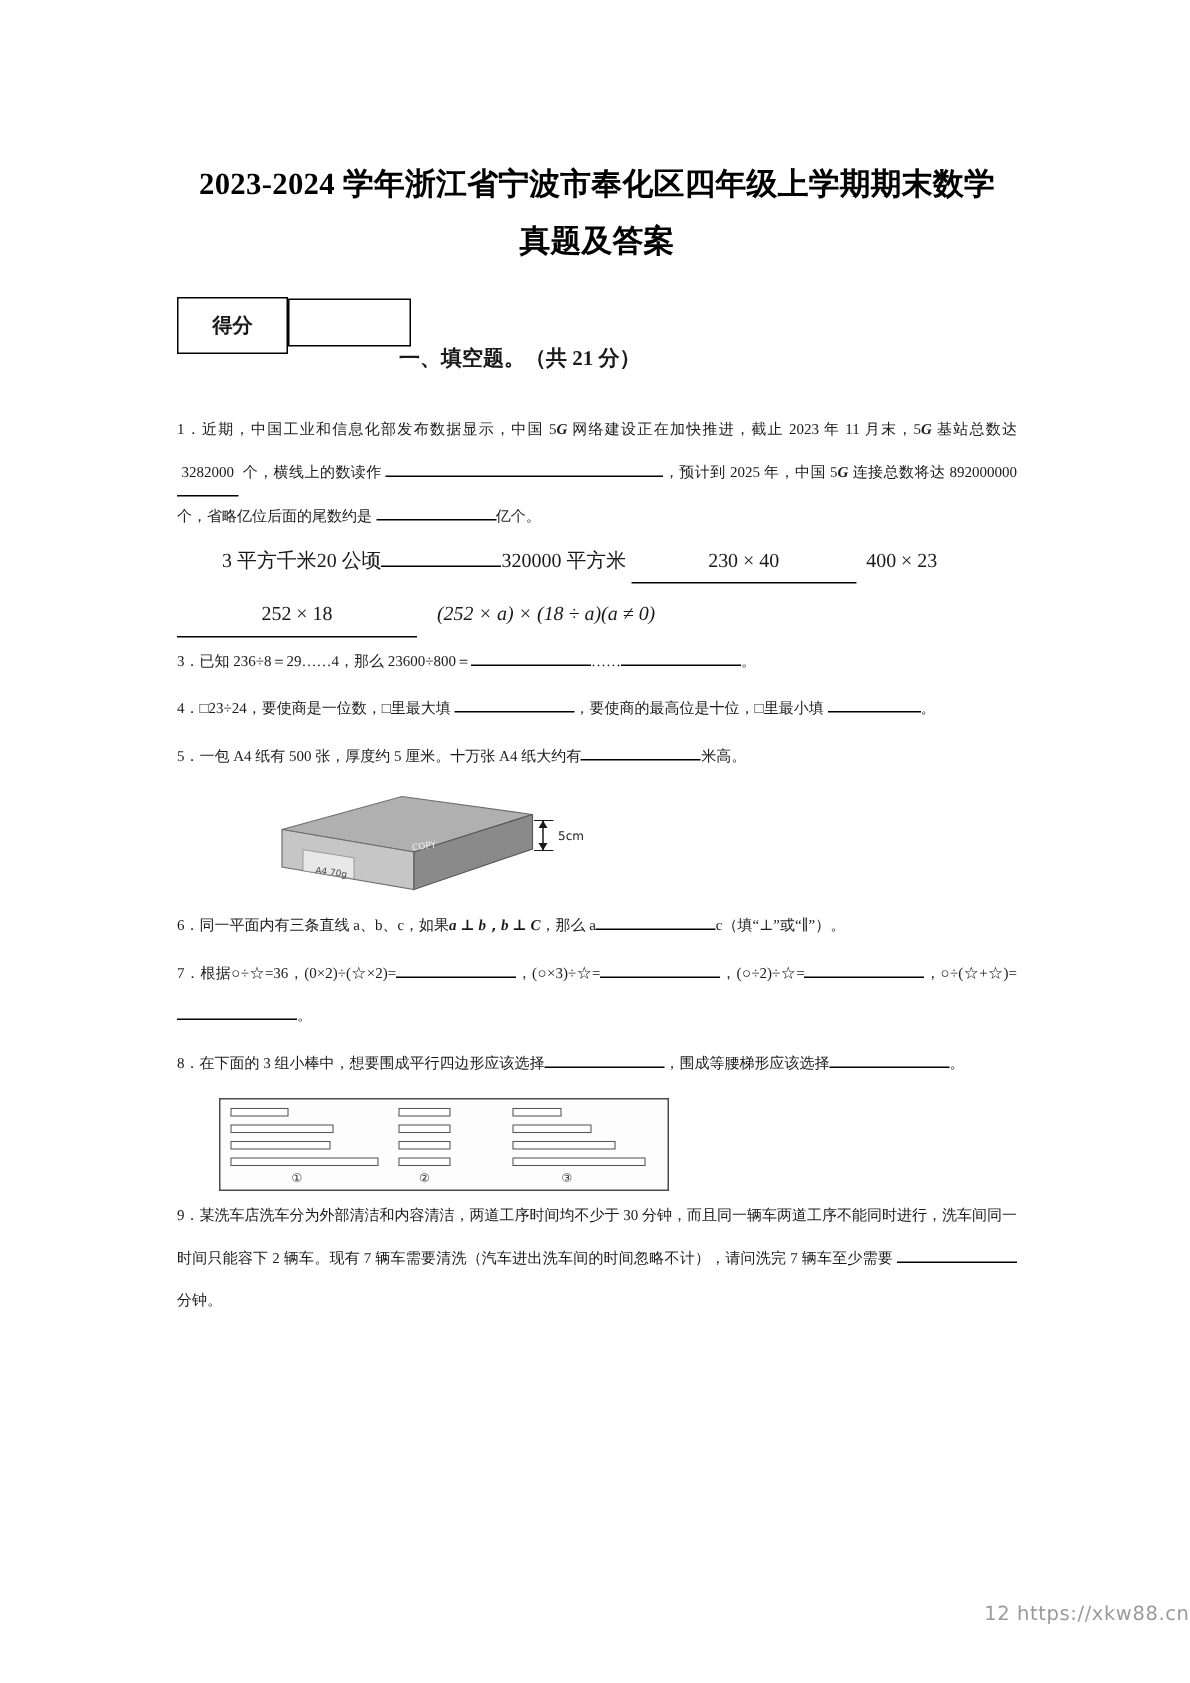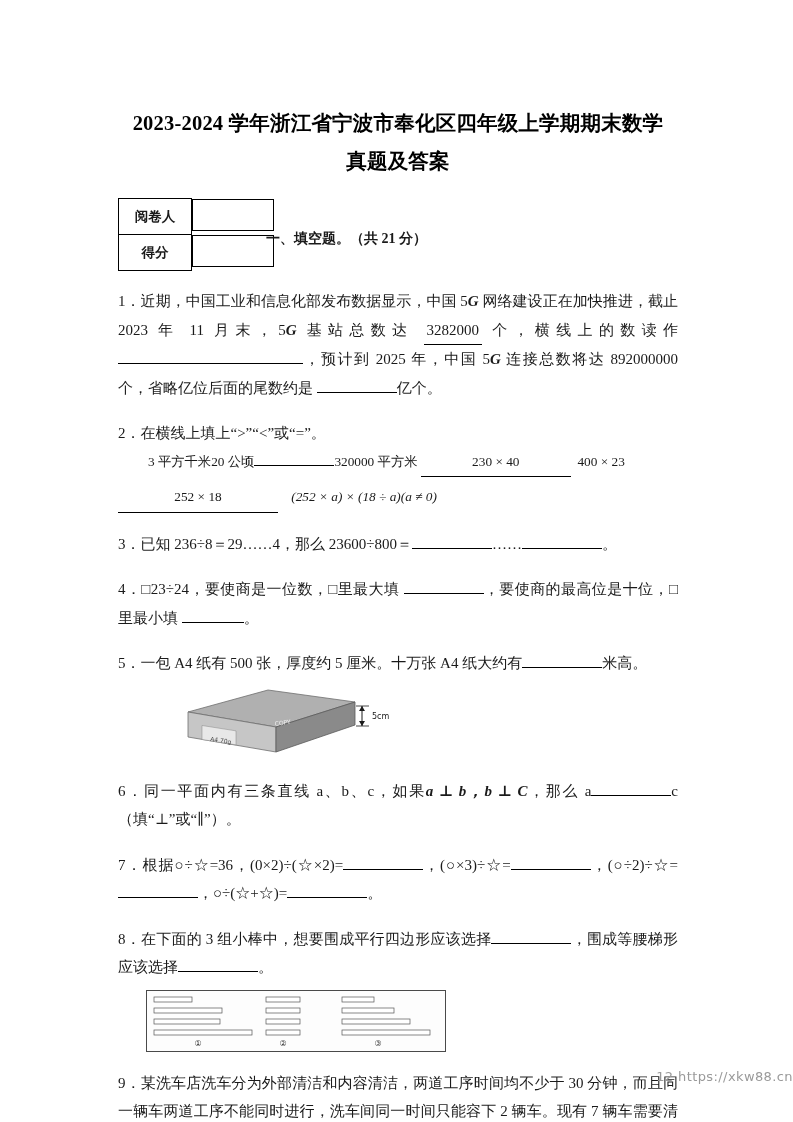--- a/index.html
+++ b/index.html
@@ -67,23 +67,23 @@
     position: absolute;
     left: 148px;
     top: 32px;
     font-size: 14px;
     font-weight: bold;
     white-space: nowrap;
   }
 
   
   .q {
-    font-size: 15px;
+    font-size: 10px;
     line-height: 28.5px;
-    margin-top: 17px;
+    margin-top: 3px;
     text-align: justify;
   }
   .q-num { }
   .sub {
     font-size: 13.3px;
     line-height: 28.5px;
     padding-left: 30px;
   }
   .blank {
     display: inline-block;
@@ -149,36 +149,31 @@
   <div class="content">
 
     <div class="title">
       <div>2023-2024 学年浙江省宁波市奉化区四年级上学期期末数学</div>
       <div class="title-line2">真题及答案</div>
     </div>
 
     <div class="sect-row">
       <table class="grader-table">
         <tbody>
-            <tr>
-          <td>阅卷人</td>
-          <td class="blank"></td>
-        </tr>
         <tr>
           <td>得分</td>
           <td class="blank"></td>
         </tr>
       </tbody>
         </table>
       <div class="section-title">一、填空题。（共 21 分）</div>
     </div>
 
     <div class="q"><span class="q-num">1．</span><span>近期，中国工业和信息化部发布数据显示，中国 5</span><span class="ital">G</span><span> 网络建设正在加快推进，截止 2023 年 11 月末，5</span><span class="ital">G</span><span> 基站总数达 </span><span class="u-text">3282000</span><span> 个，横线上的数读作 </span><span class="blank b-xxl"></span><span>，预计到 2025 年，中国 5</span><span class="ital">G</span><span> 连接总数将达 892000000 个，省略亿位后面的尾数约是 </span><span class="blank b-md"></span><span>亿个。</span></div>
 
-    <div class="q"><span class="q-num">2．</span><span>在横线上填上“&gt;”“&lt;”或“=”。</span></div>
 
 
     <div class="sub"><span>3 平方千米20 公顷</span><span class="blank b-md"></span><span>320000 平方米</span>&nbsp;<span class="wide-under" style="width:150px">230 × 40</span>&nbsp;&nbsp;<span>400 × 23</span></div>
 
     <div class="sub" style="padding-left:0px;margin-top:6px"><span class="wide-under" style="width:160px">252 × 18</span>&nbsp;&nbsp;&nbsp;&nbsp;<span class="ital" style="font-weight:normal">(252 × a) × (18 ÷ a)(a ≠ 0)</span></div>
 
     <div class="q"><span class="q-num">3．</span><span>已知 236÷8＝29……4，那么 23600÷800＝</span><span class="blank b-md"></span><span>……</span><span class="blank b-md"></span><span>。</span></div>
 
     <div class="q"><span class="q-num">4．</span><span>□23÷24，要使商是一位数，□里最大填 </span><span class="blank b-md"></span><span>，要使商的最高位是十位，□里最小填 </span><span class="blank b-sm"></span><span>。</span></div>
 

